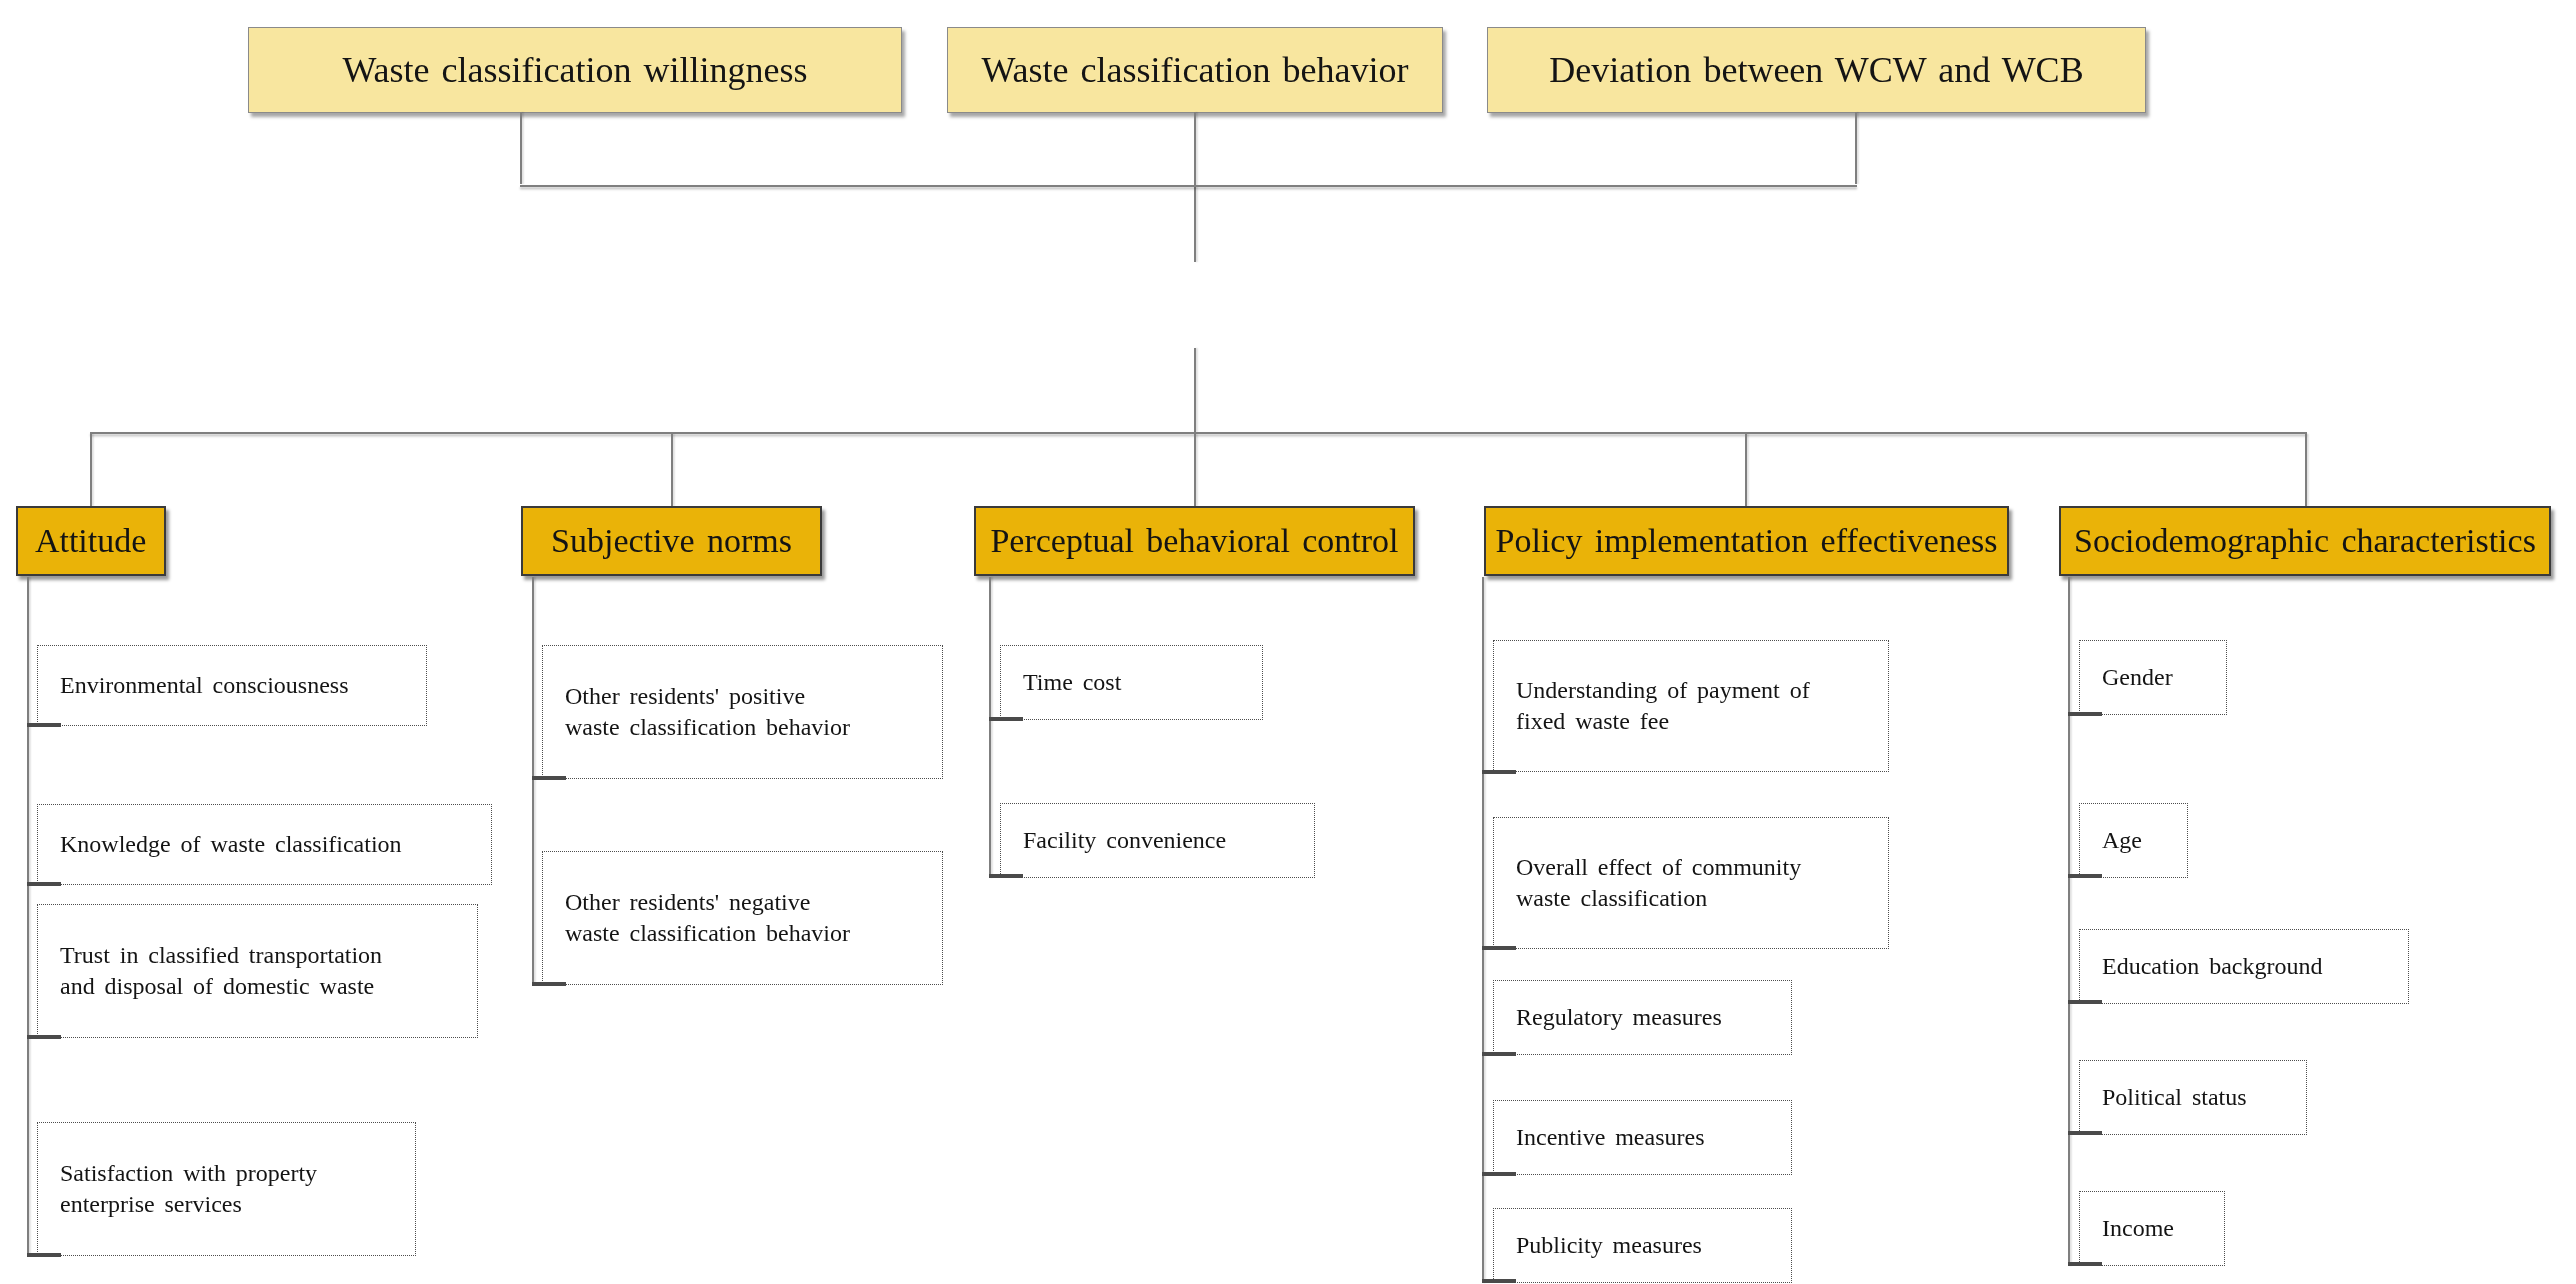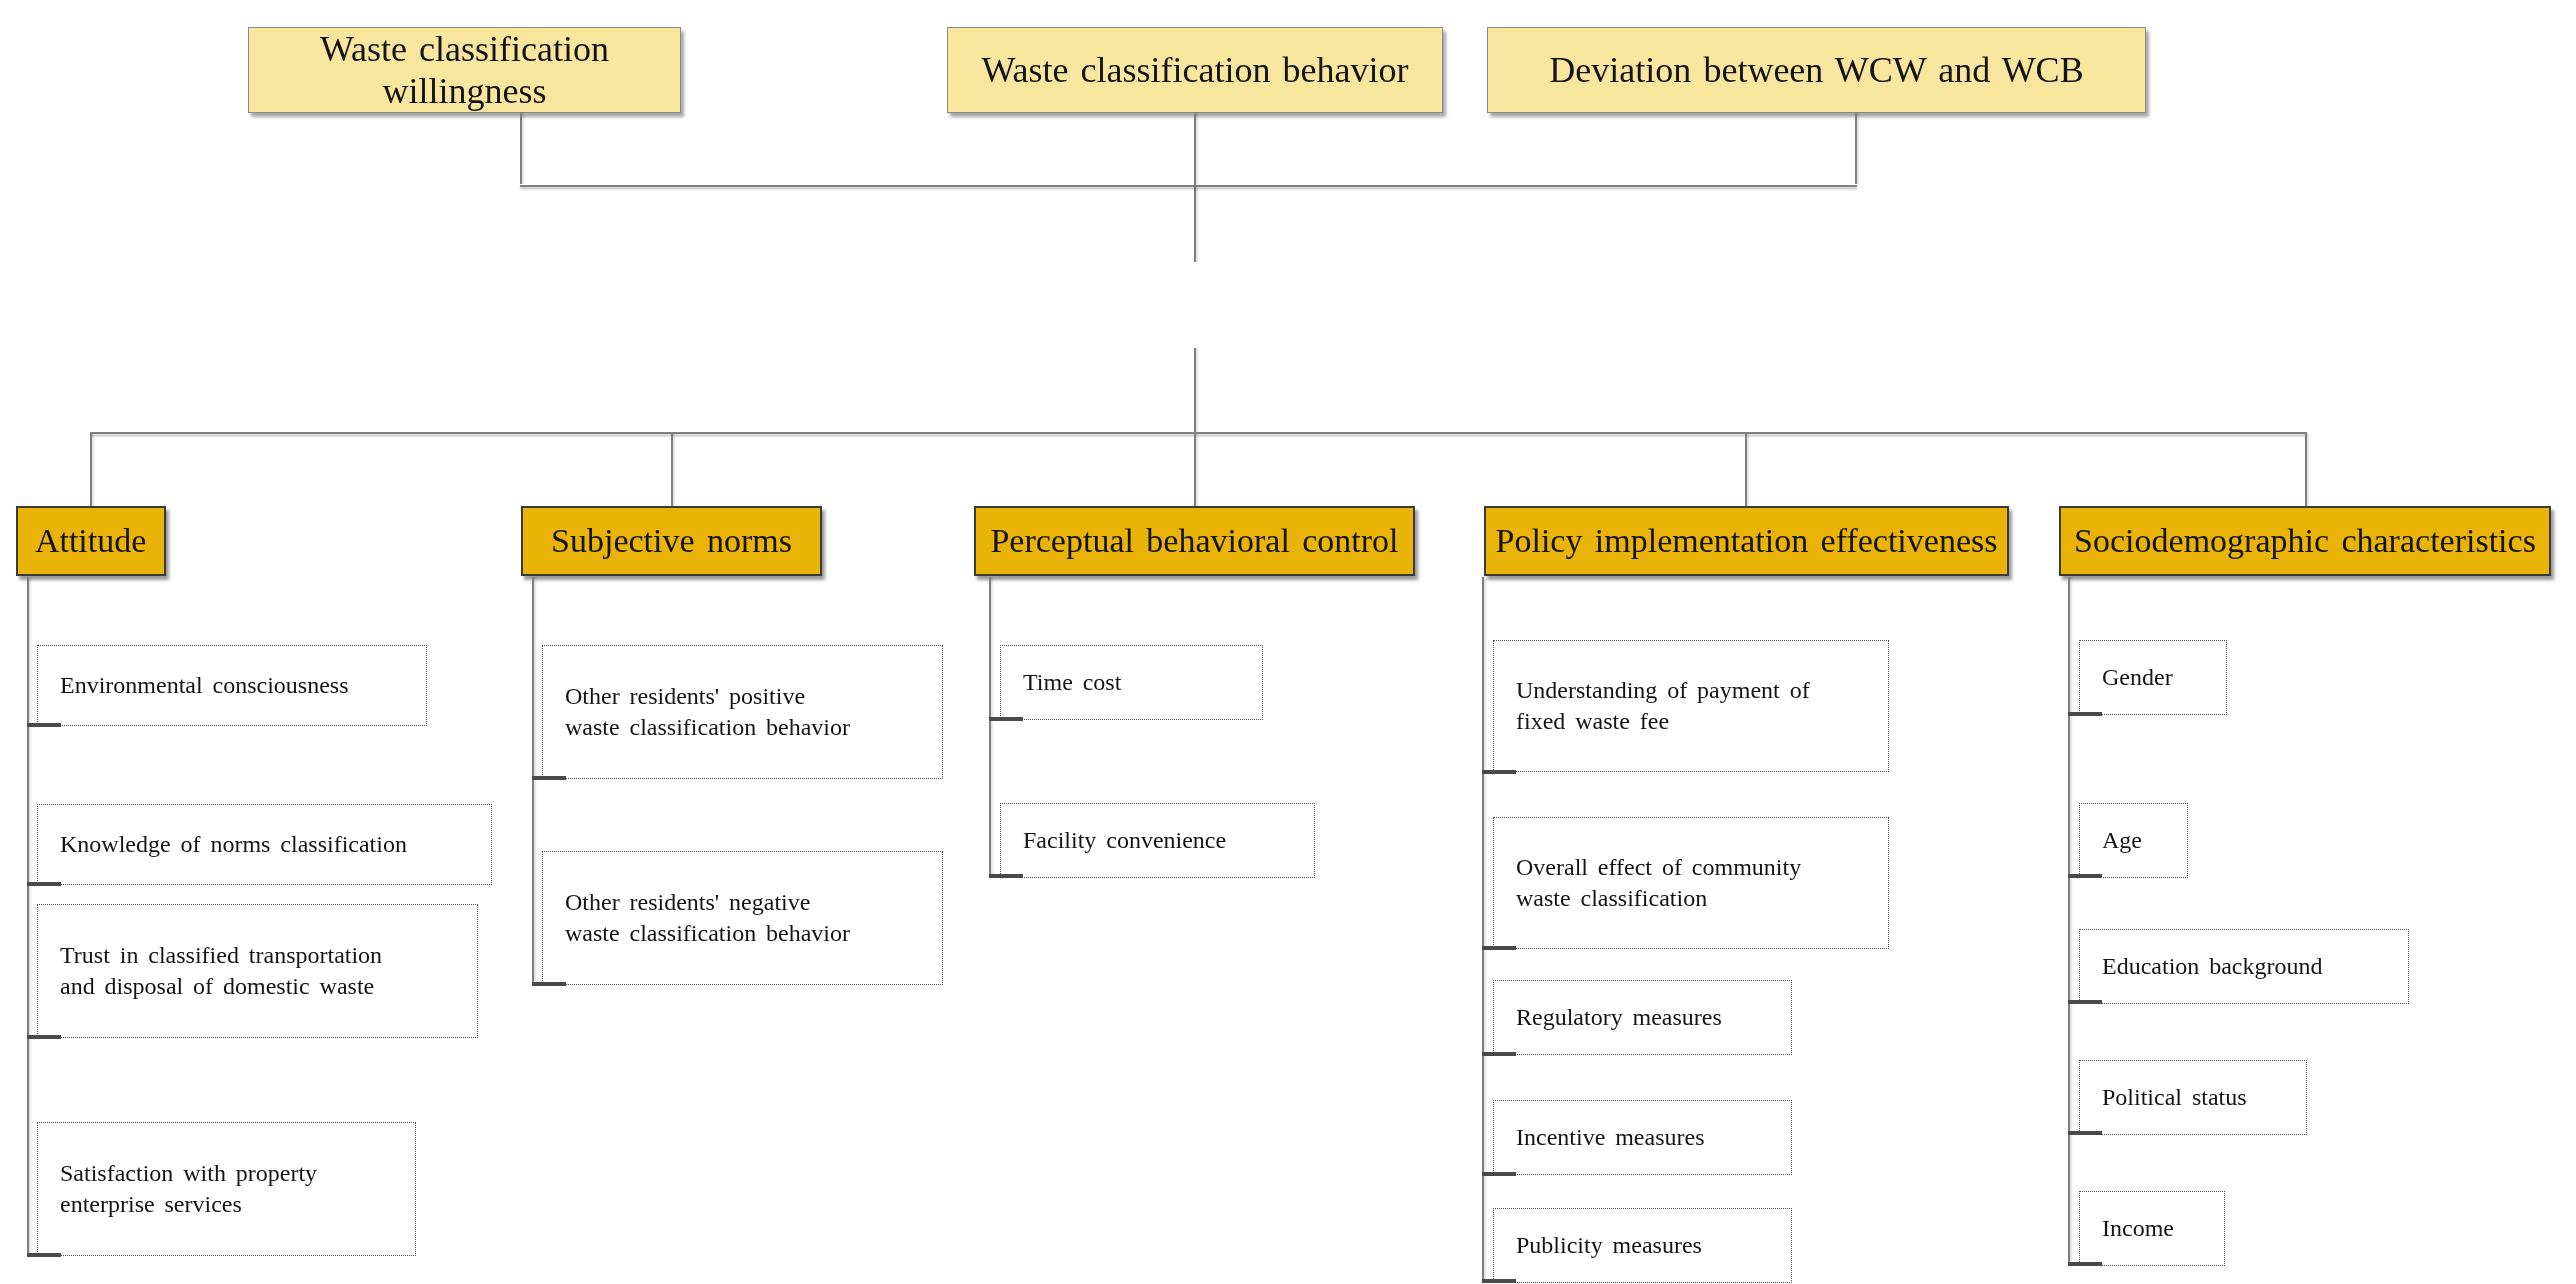--- a/index.html
+++ b/index.html
@@ -31,21 +31,21 @@
   .vline,.hline,.spine,.stub{position:absolute;background:#7f7f7f;}
   .vline,.spine{width:1.6px;box-shadow:1.6px 0 1.6px rgba(0,0,0,0.15);}
   .hline{height:1.6px;box-shadow:0 2.3px 2.3px rgba(0,0,0,0.28);}
   .stub{height:3.9px;background:#4a4a4a;box-shadow:none;}
 </style>
 </head>
 <body>
 
 <div class="canvas">
 
-  <div class="box outcome" style="left:248px;top:26.5px;width:433px;height:86px;">
+  <div class="box outcome" style="left:248px;top:26.5px;width:654px;height:86px;">
     <span>Waste classification willingness</span>
   </div>
   <div class="box outcome" style="left:947px;top:26.5px;width:496px;height:86px;">
     <span>Waste classification behavior</span>
   </div>
   <div class="box outcome" style="left:1487px;top:26.5px;width:659px;height:86px;">
     <span>Deviation between WCW and WCB</span>
   </div>
 
   <div class="vline" style="left:520px;top:112px;height:72px;"></div>
@@ -83,21 +83,21 @@
   <div class="spine" style="left:989px;top:577px;height:301px;"></div>
   <div class="spine" style="left:1482px;top:577px;height:706px;"></div>
   <div class="spine" style="left:2068px;top:577px;height:689px;"></div>
 
   <div class="box leaf" style="left:37px;top:645px;width:390px;height:81px;">
     <span>Environmental consciousness</span>
   </div>
   <div class="stub" style="left:27px;top:723px;width:34px;"></div>
 
   <div class="box leaf" style="left:37px;top:804px;width:455px;height:81px;">
-    <span>Knowledge of norms classification</span>
+    <span>Knowledge of waste classification</span>
   </div>
   <div class="stub" style="left:27px;top:882px;width:34px;"></div>
 
   <div class="box leaf" style="left:37px;top:904px;width:441px;height:134px;">
     <span>Trust in classified transportation
 and disposal of domestic waste</span>
   </div>
   <div class="stub" style="left:27px;top:1035px;width:34px;"></div>
 
   <div class="box leaf" style="left:37px;top:1122px;width:379px;height:134px;">

